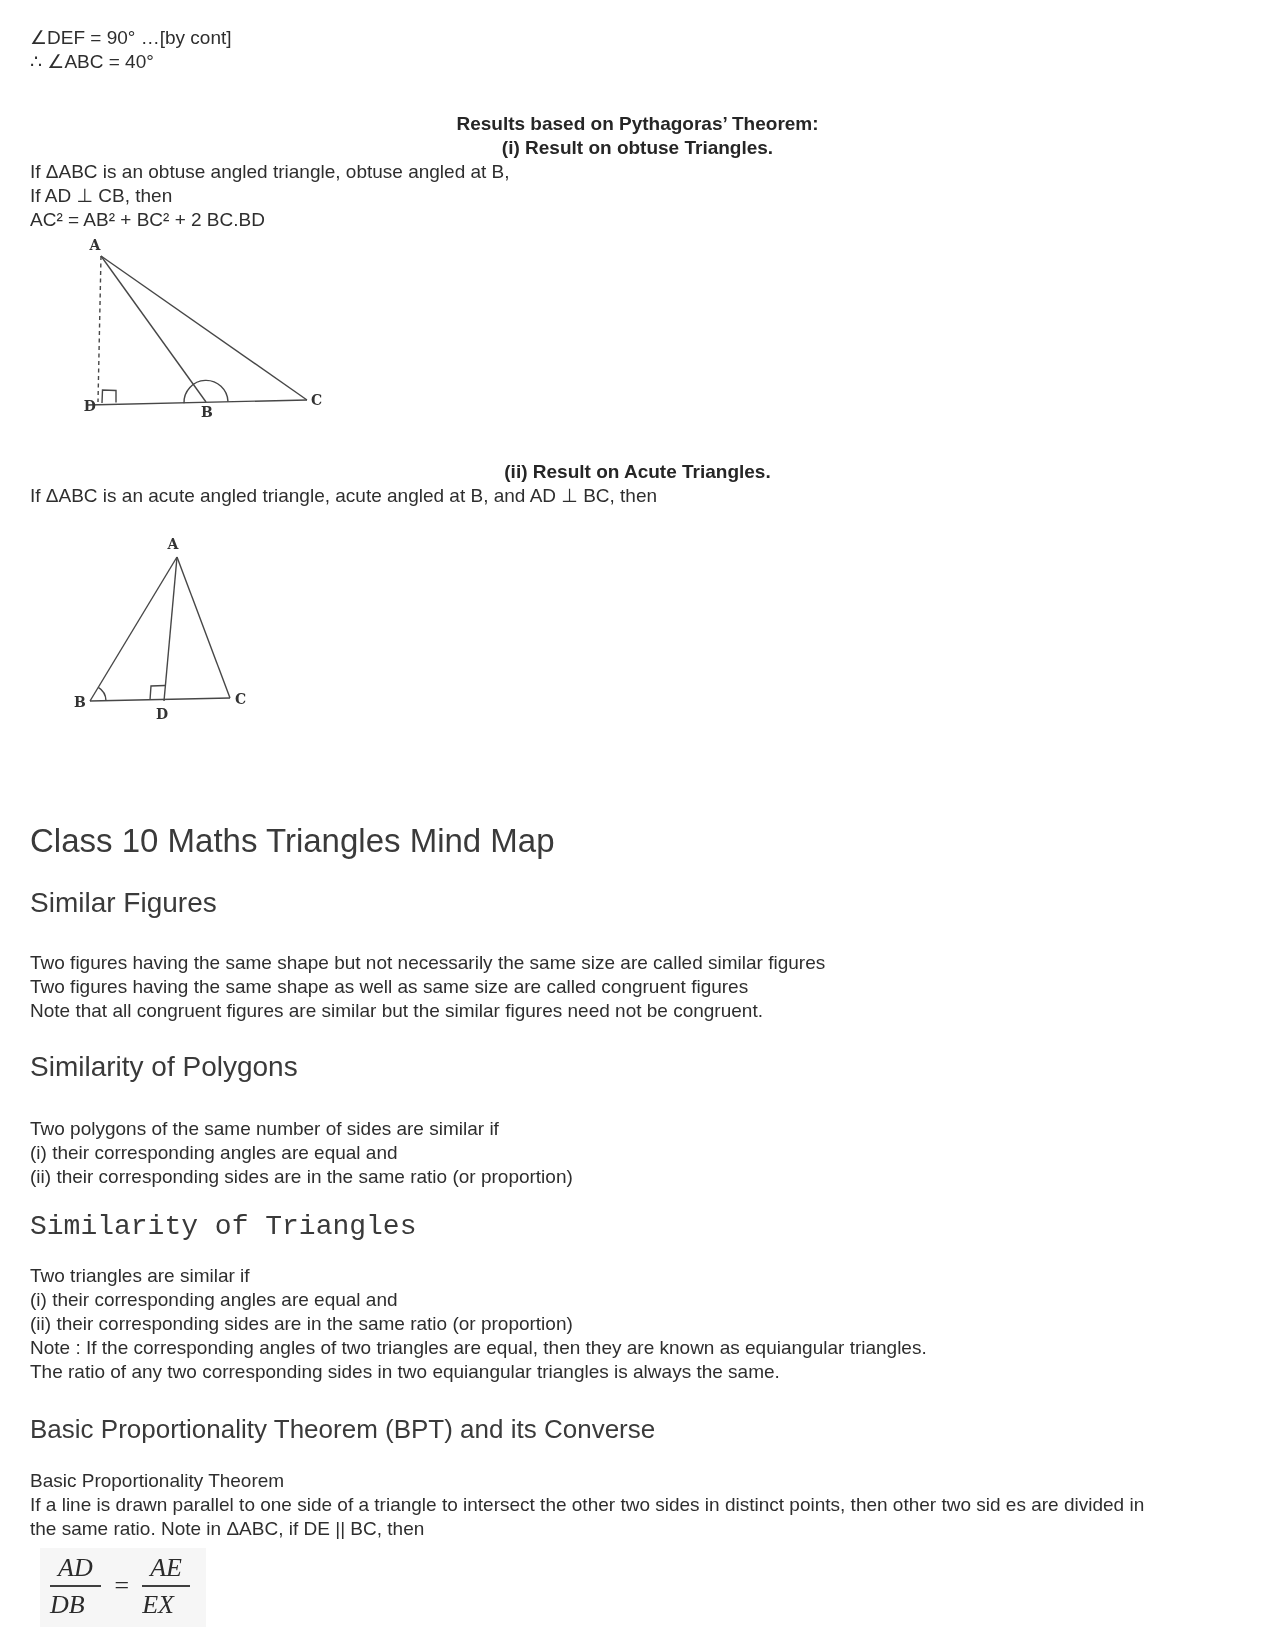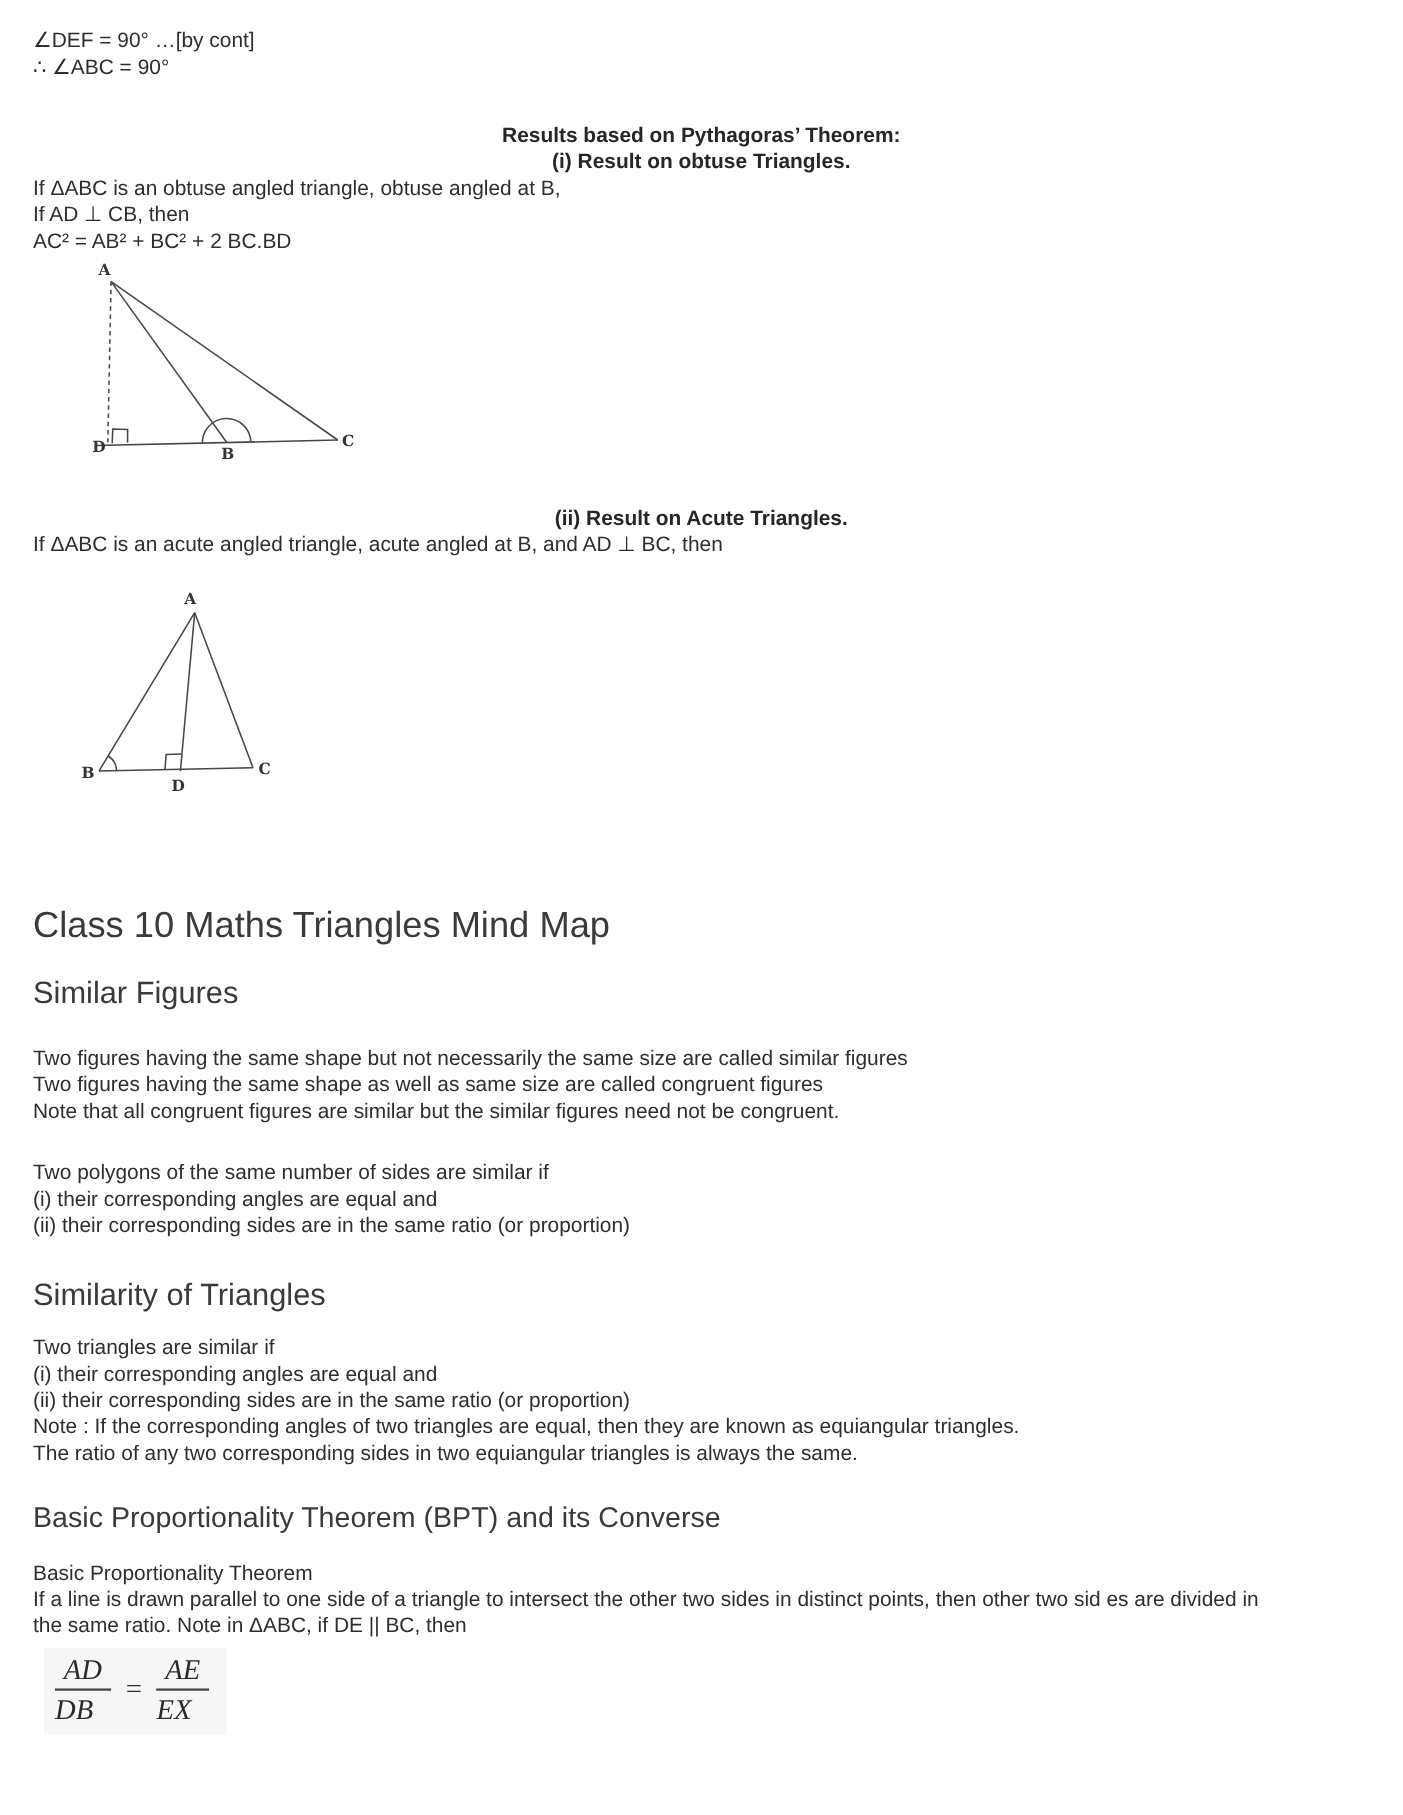--- a/index.html
+++ b/index.html
@@ -16,21 +16,21 @@
   .h1{
     font-size:33px;line-height:42px;font-weight:400;color:#3a3a3a;
     margin:100px 0 0 0;white-space:nowrap;
   }
   .h2{
     font-size:28px;line-height:36px;font-weight:400;color:#3a3a3a;
     white-space:nowrap;
   }
   .h2.sf{margin-top:23px;}
   .h2.sp{margin-top:26px;}
-  .h2.st{margin-top:32px;}
+  .h2.st{margin-top:20px;font-family:Liberation Mono, monospace;}
   .h2.bpt{font-size:26px;line-height:34px;margin-top:28px;}
   .para1{margin-top:30px;}
   .para2{margin-top:32px;}
   .para3{margin-top:19px;}
   .para4{margin-top:23px;}
   .figwrap1{margin:0 0 0 25px;}
   .figwrap2{margin:5px 0 0 28px;}
   .fig{display:block;}
   .fig path, .fig polyline, .fig line{fill:none;stroke:#474747;stroke-width:1.4;}
   .fig .dashed{stroke-dasharray:4 3.5;}
@@ -48,21 +48,21 @@
   .frac .num{padding:0 8px 4px 8px;border-bottom:2px solid #3f3f3f;}
   .frac .den{padding-top:4px;}
   .eq{margin:0 12px;font-style:italic;}
 </style>
 </head>
 <body>
 
 <div class="content">
 
   <div class="t">∠DEF = 90° …[by cont]</div>
-  <div class="t">∴ ∠ABC = 90°</div>
+  <div class="t">∴ ∠ABC = 40°</div>
 
   <div class="gap-sm"></div>
 
   <div class="t b">Results based on Pythagoras’ Theorem:</div>
   <div class="t b">(i) Result on obtuse Triangles.</div>
   <div class="t">If ΔABC is an obtuse angled triangle, obtuse angled at B,</div>
   <div class="t">If AD ⊥ CB, then</div>
   <div class="t">AC² = AB² + BC² + 2 BC.BD</div>
 
   <div class="figwrap1">
@@ -102,20 +102,21 @@
 
   <div class="h1">Class 10 Maths Triangles Mind Map</div>
 
   <div class="h2 sf">Similar Figures</div>
   <div class="para1">
     <div class="t">Two figures having the same shape but not necessarily the same size are called similar figures</div>
     <div class="t">Two figures having the same shape as well as same size are called congruent figures</div>
     <div class="t">Note that all congruent figures are similar but the similar figures need not be congruent.</div>
   </div>
 
+  <div class="h2 sp">Similarity of Polygons</div>
   <div class="para2">
     <div class="t">Two polygons of the same number of sides are similar if</div>
     <div class="t">(i) their corresponding angles are equal and</div>
     <div class="t">(ii) their corresponding sides are in the same ratio (or proportion)</div>
   </div>
 
   <div class="h2 st">Similarity of Triangles</div>
   <div class="para3">
     <div class="t">Two triangles are similar if</div>
     <div class="t">(i) their corresponding angles are equal and</div>

